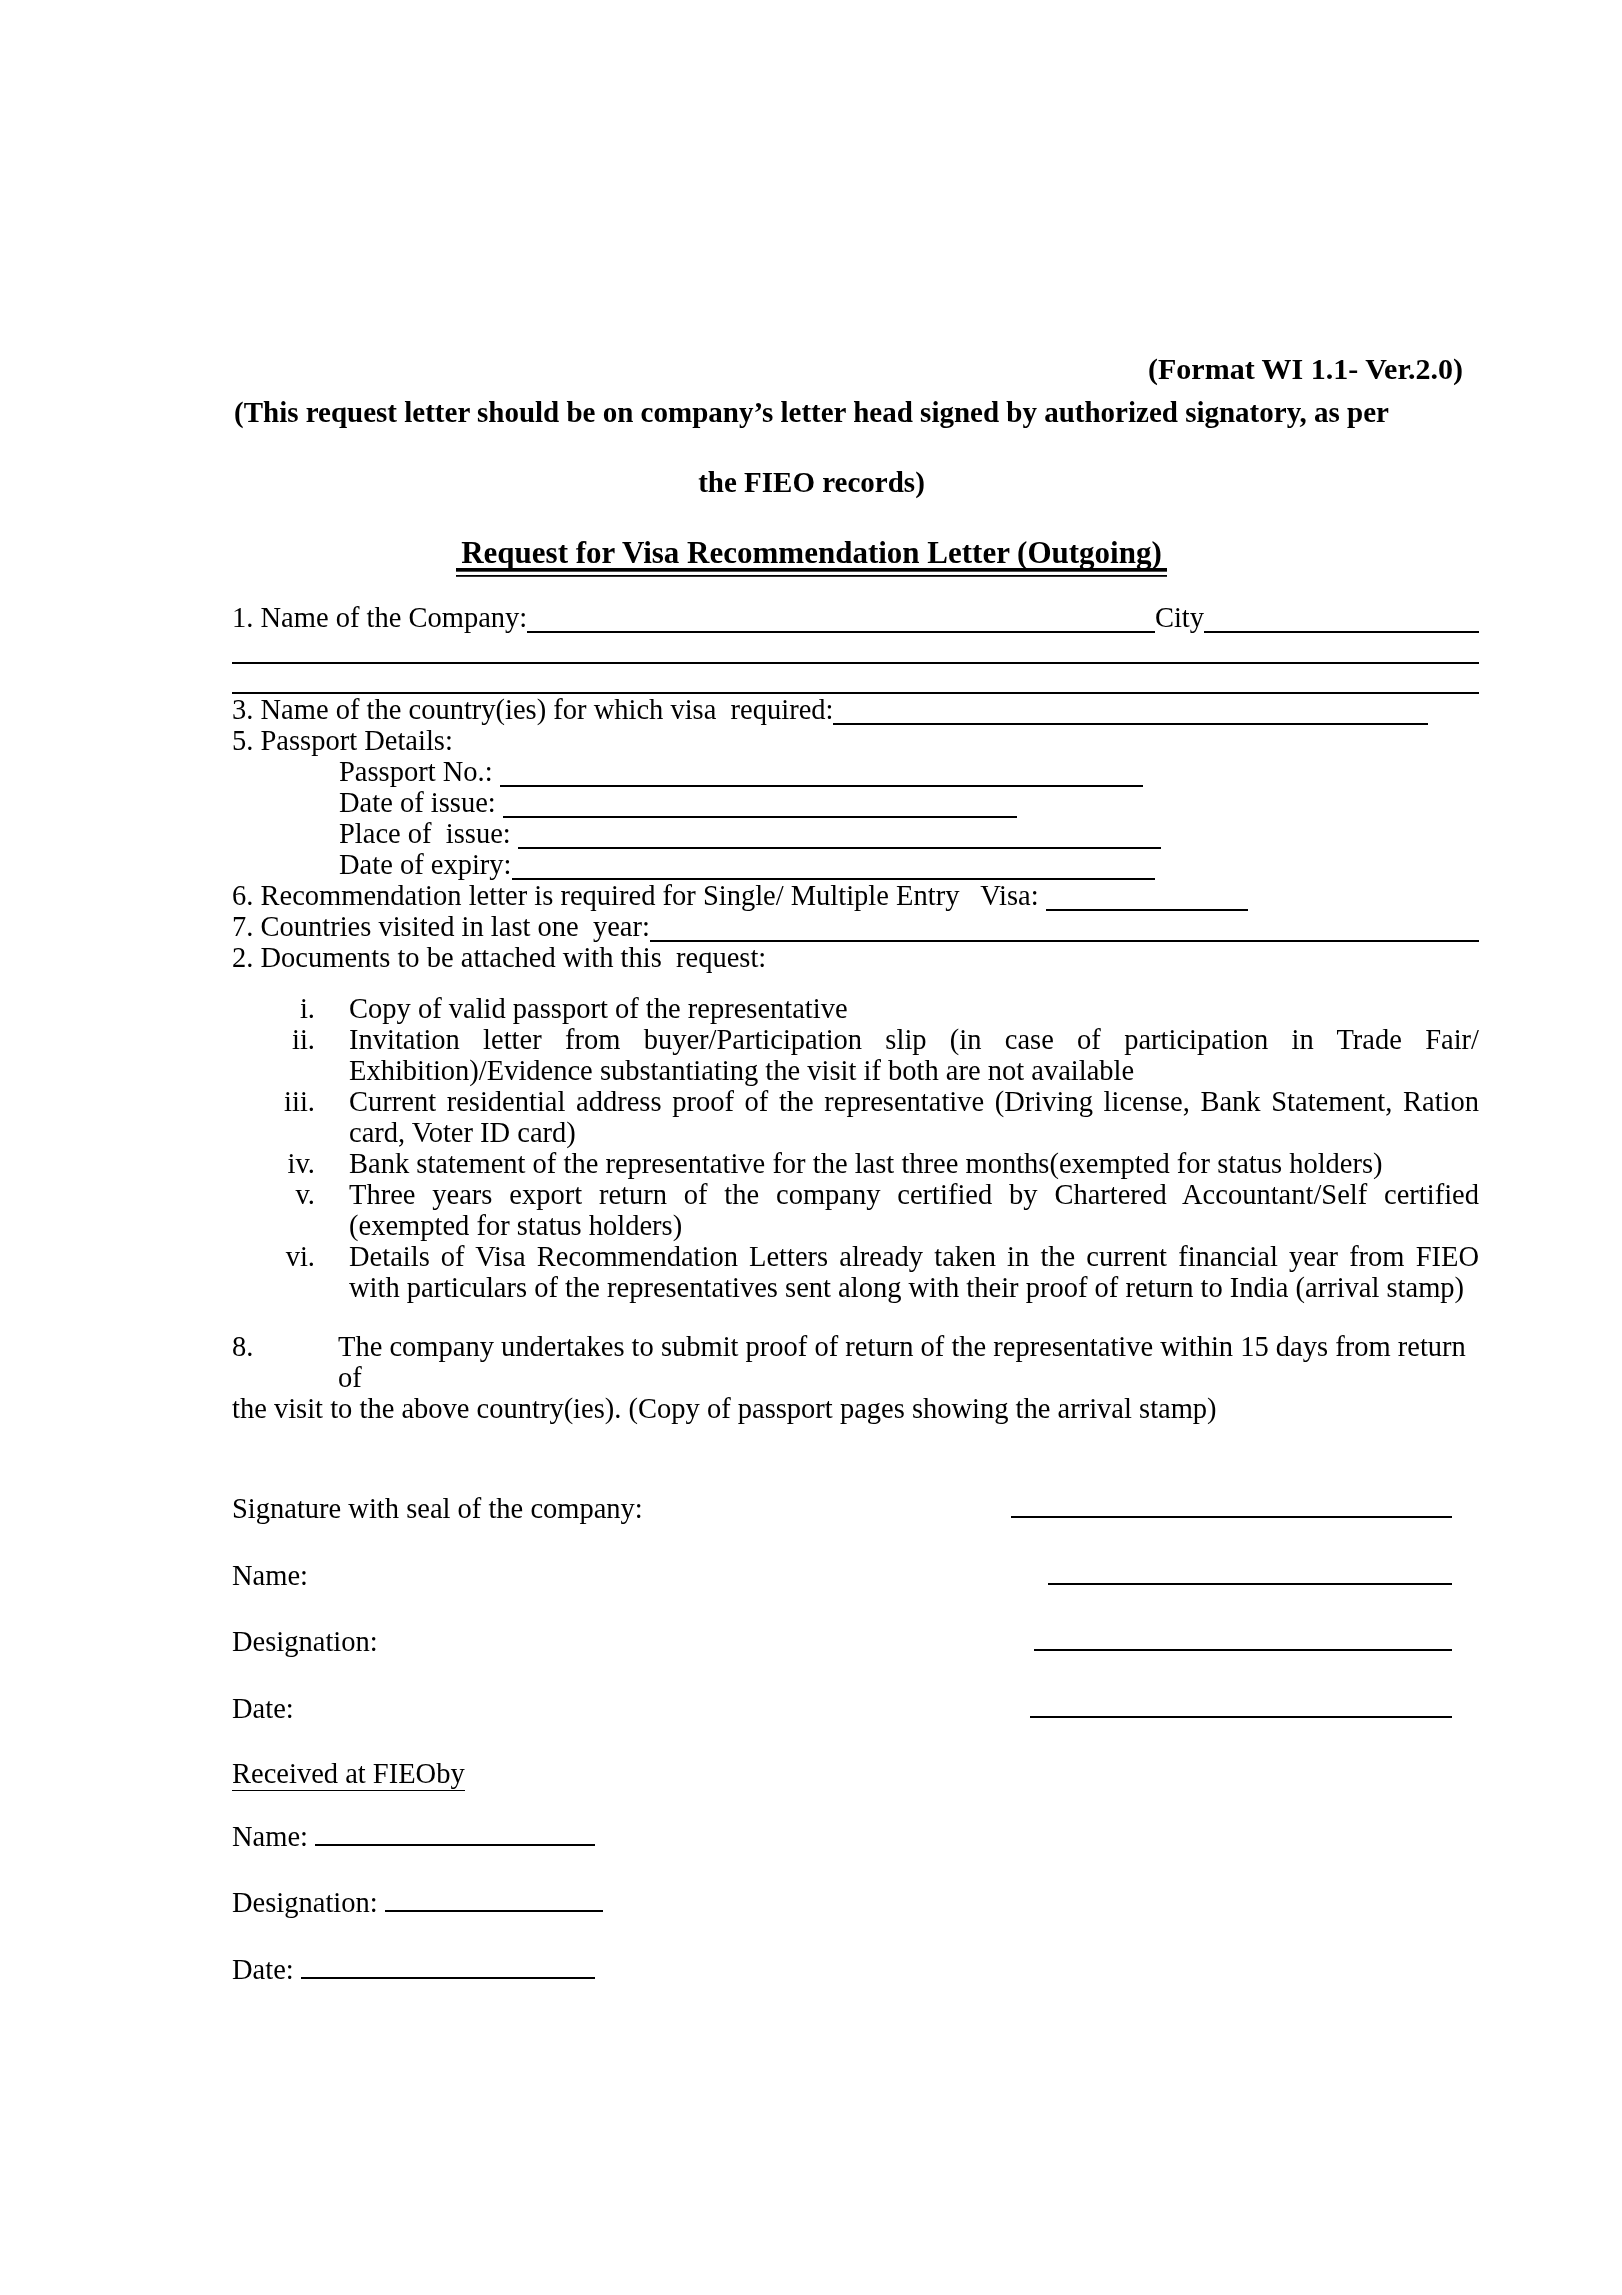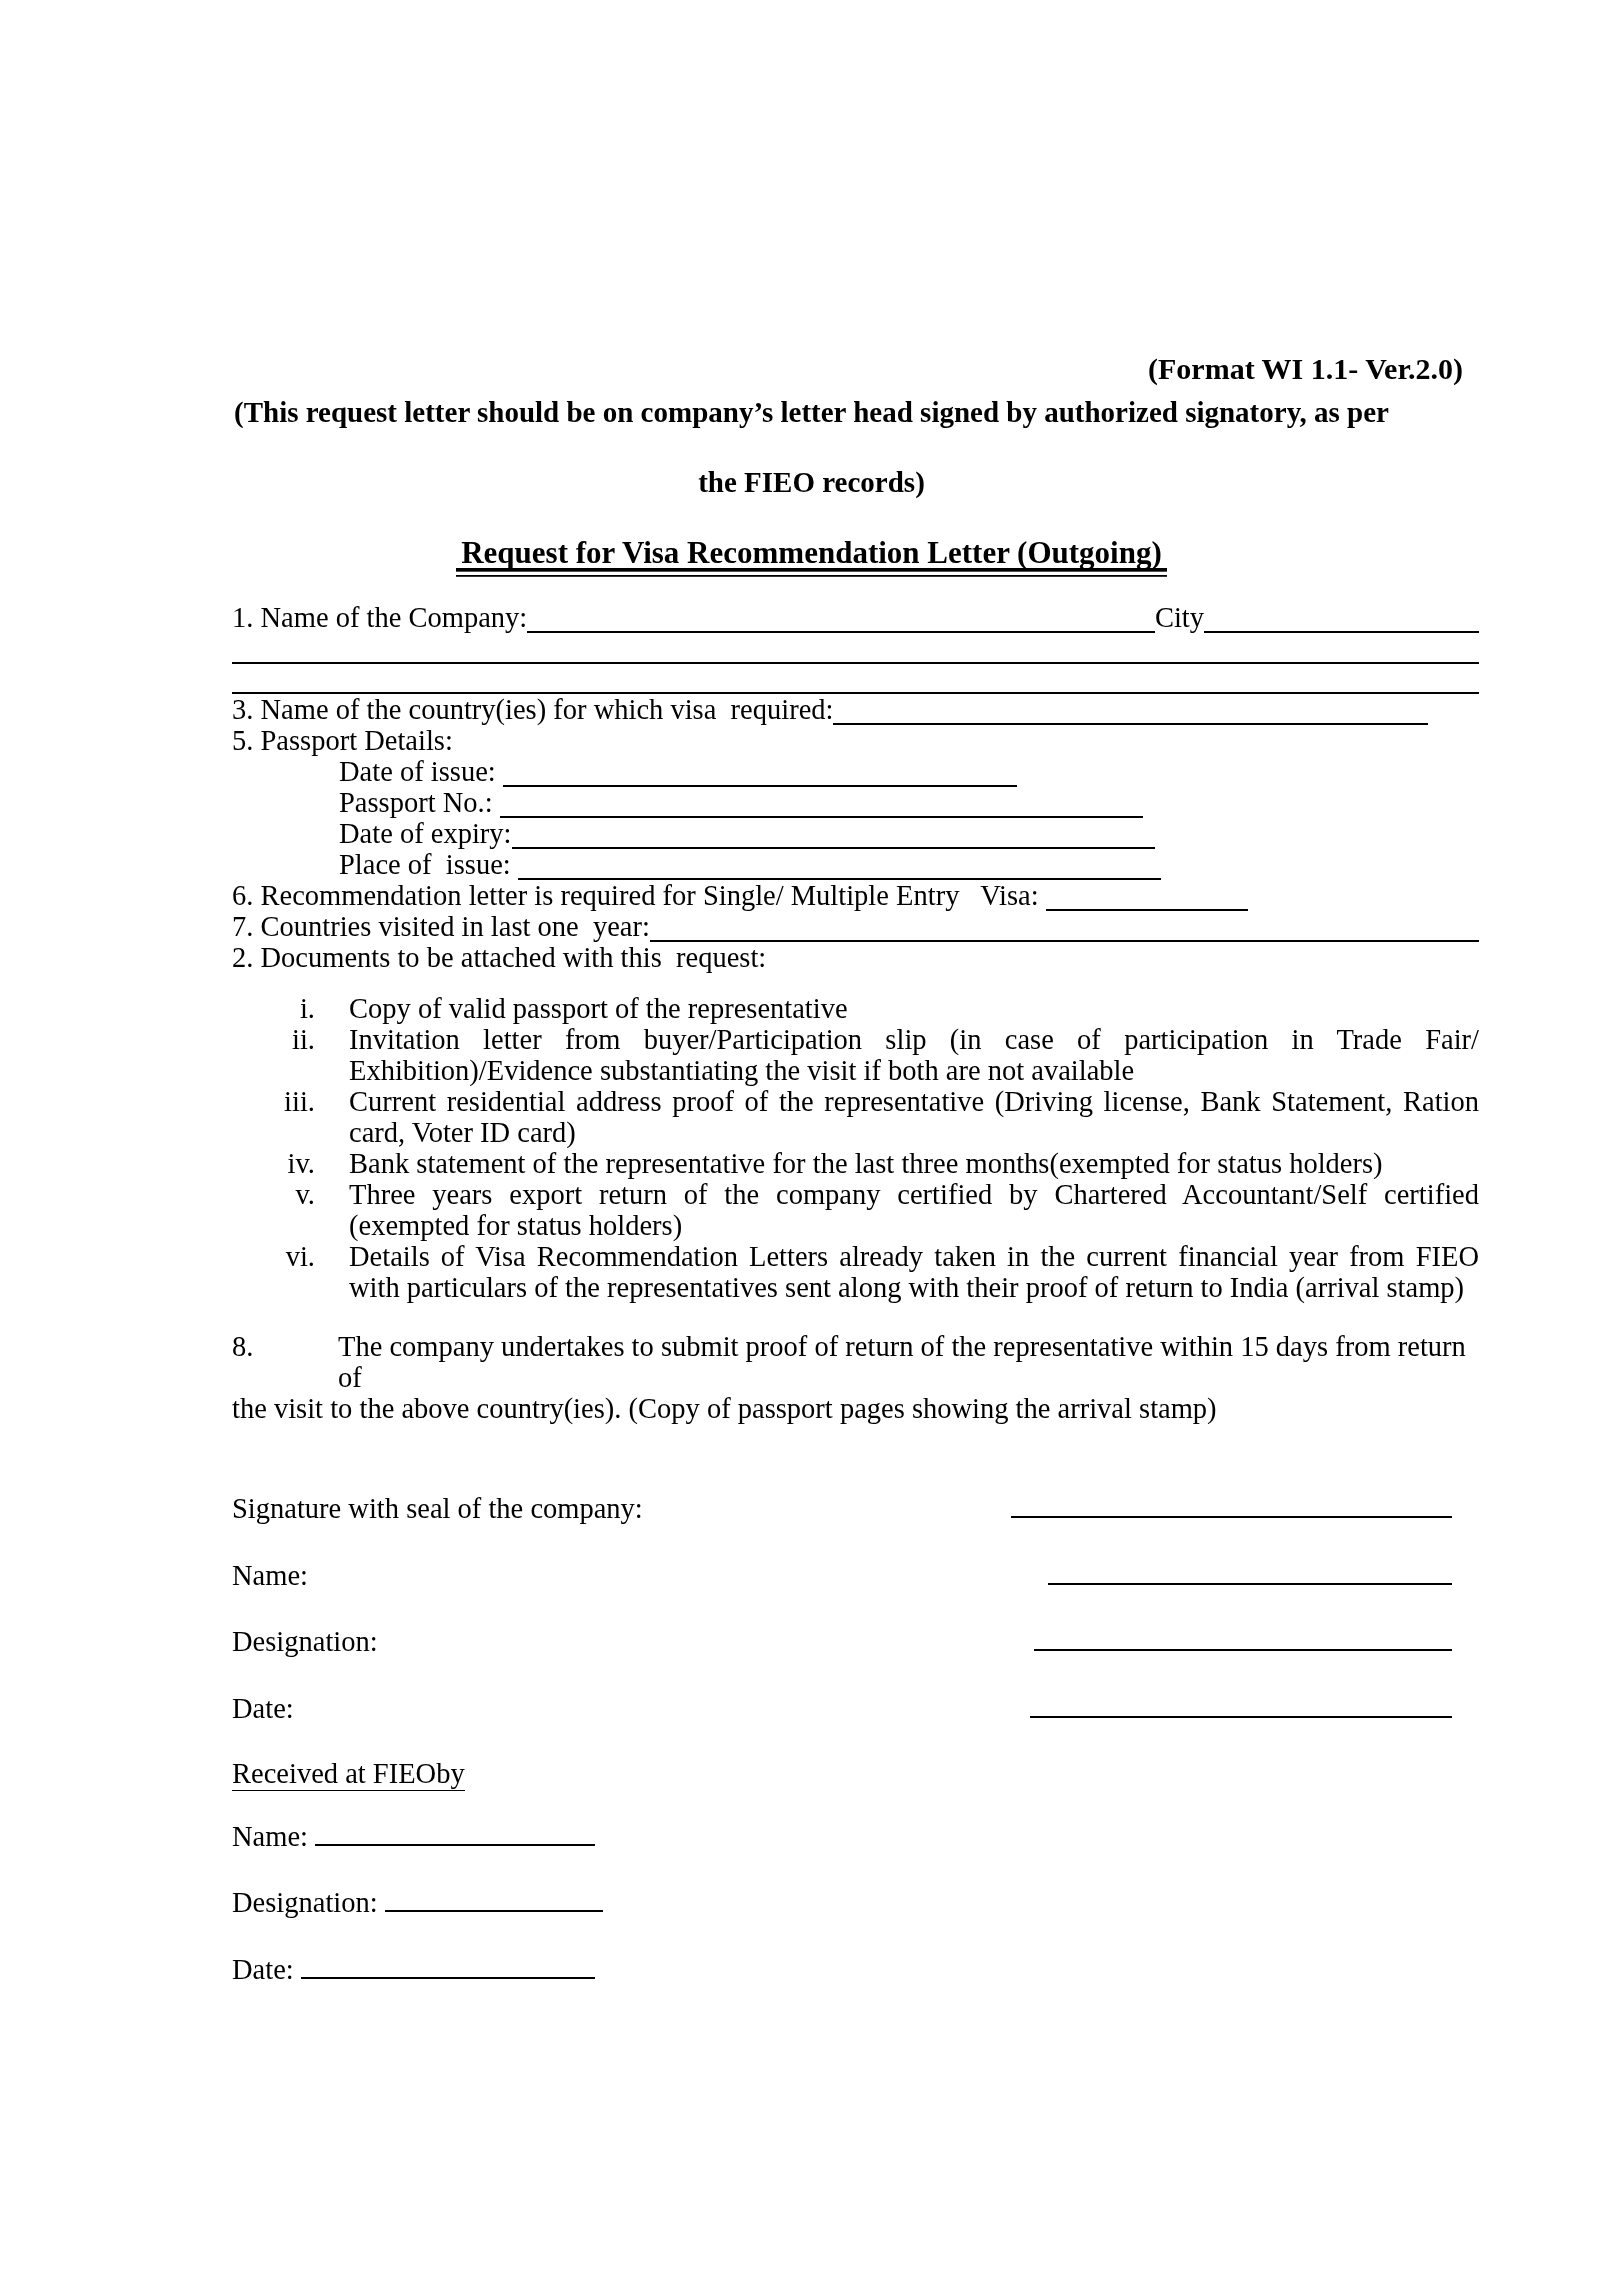--- a/index.html
+++ b/index.html
@@ -109,33 +109,33 @@
     <div class="row">
       <span class="lbl">3. Name of the country(ies) for which visa  required:</span>
       <span class="u grow" style="margin-right:51px"></span>
     </div>
 
 
     <div class="row">
       <span class="lbl">5. Passport Details:</span>
     </div>
     <div class="row indent">
+      <span class="lbl">Passport No.: </span>
+      <span class="u" style="width:643px"></span>
+    </div>
+    <div class="row indent">
       <span class="lbl">Date of issue: </span>
       <span class="u" style="width:514px"></span>
     </div>
     <div class="row indent">
-      <span class="lbl">Passport No.: </span>
+      <span class="lbl">Place of  issue: </span>
       <span class="u" style="width:643px"></span>
     </div>
     <div class="row indent">
       <span class="lbl">Date of expiry:</span>
-      <span class="u" style="width:643px"></span>
-    </div>
-    <div class="row indent">
-      <span class="lbl">Place of  issue: </span>
       <span class="u" style="width:643px"></span>
     </div>
 
     <div class="row">
       <span class="lbl">6. Recommendation letter is required for Single/ Multiple Entry   Visa: </span>
       <span class="u" style="width:202px"></span>
     </div>
 
     <div class="row">
       <span class="lbl">7. Countries visited in last one  year:</span>

